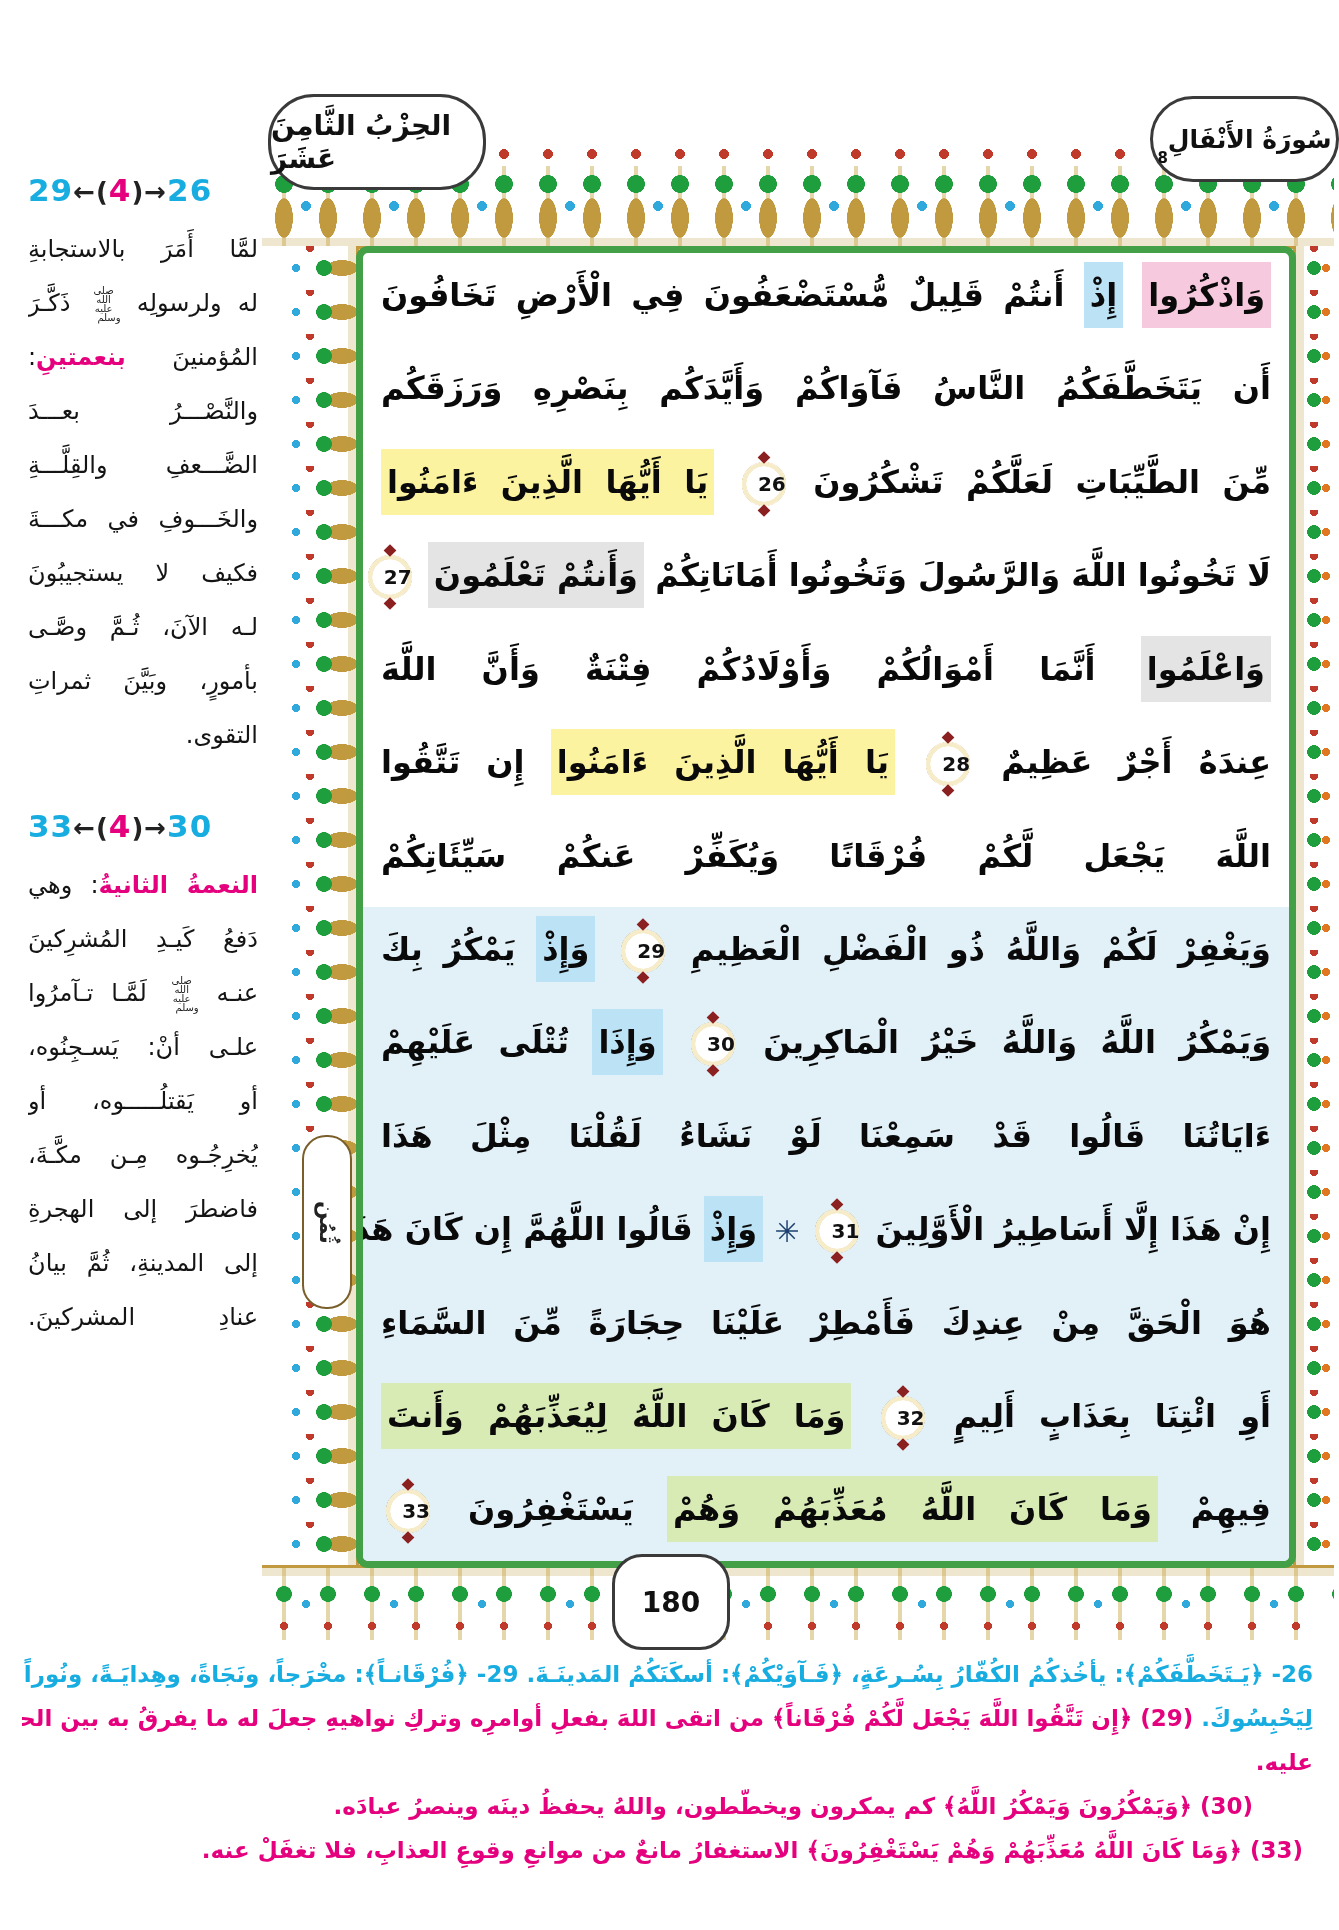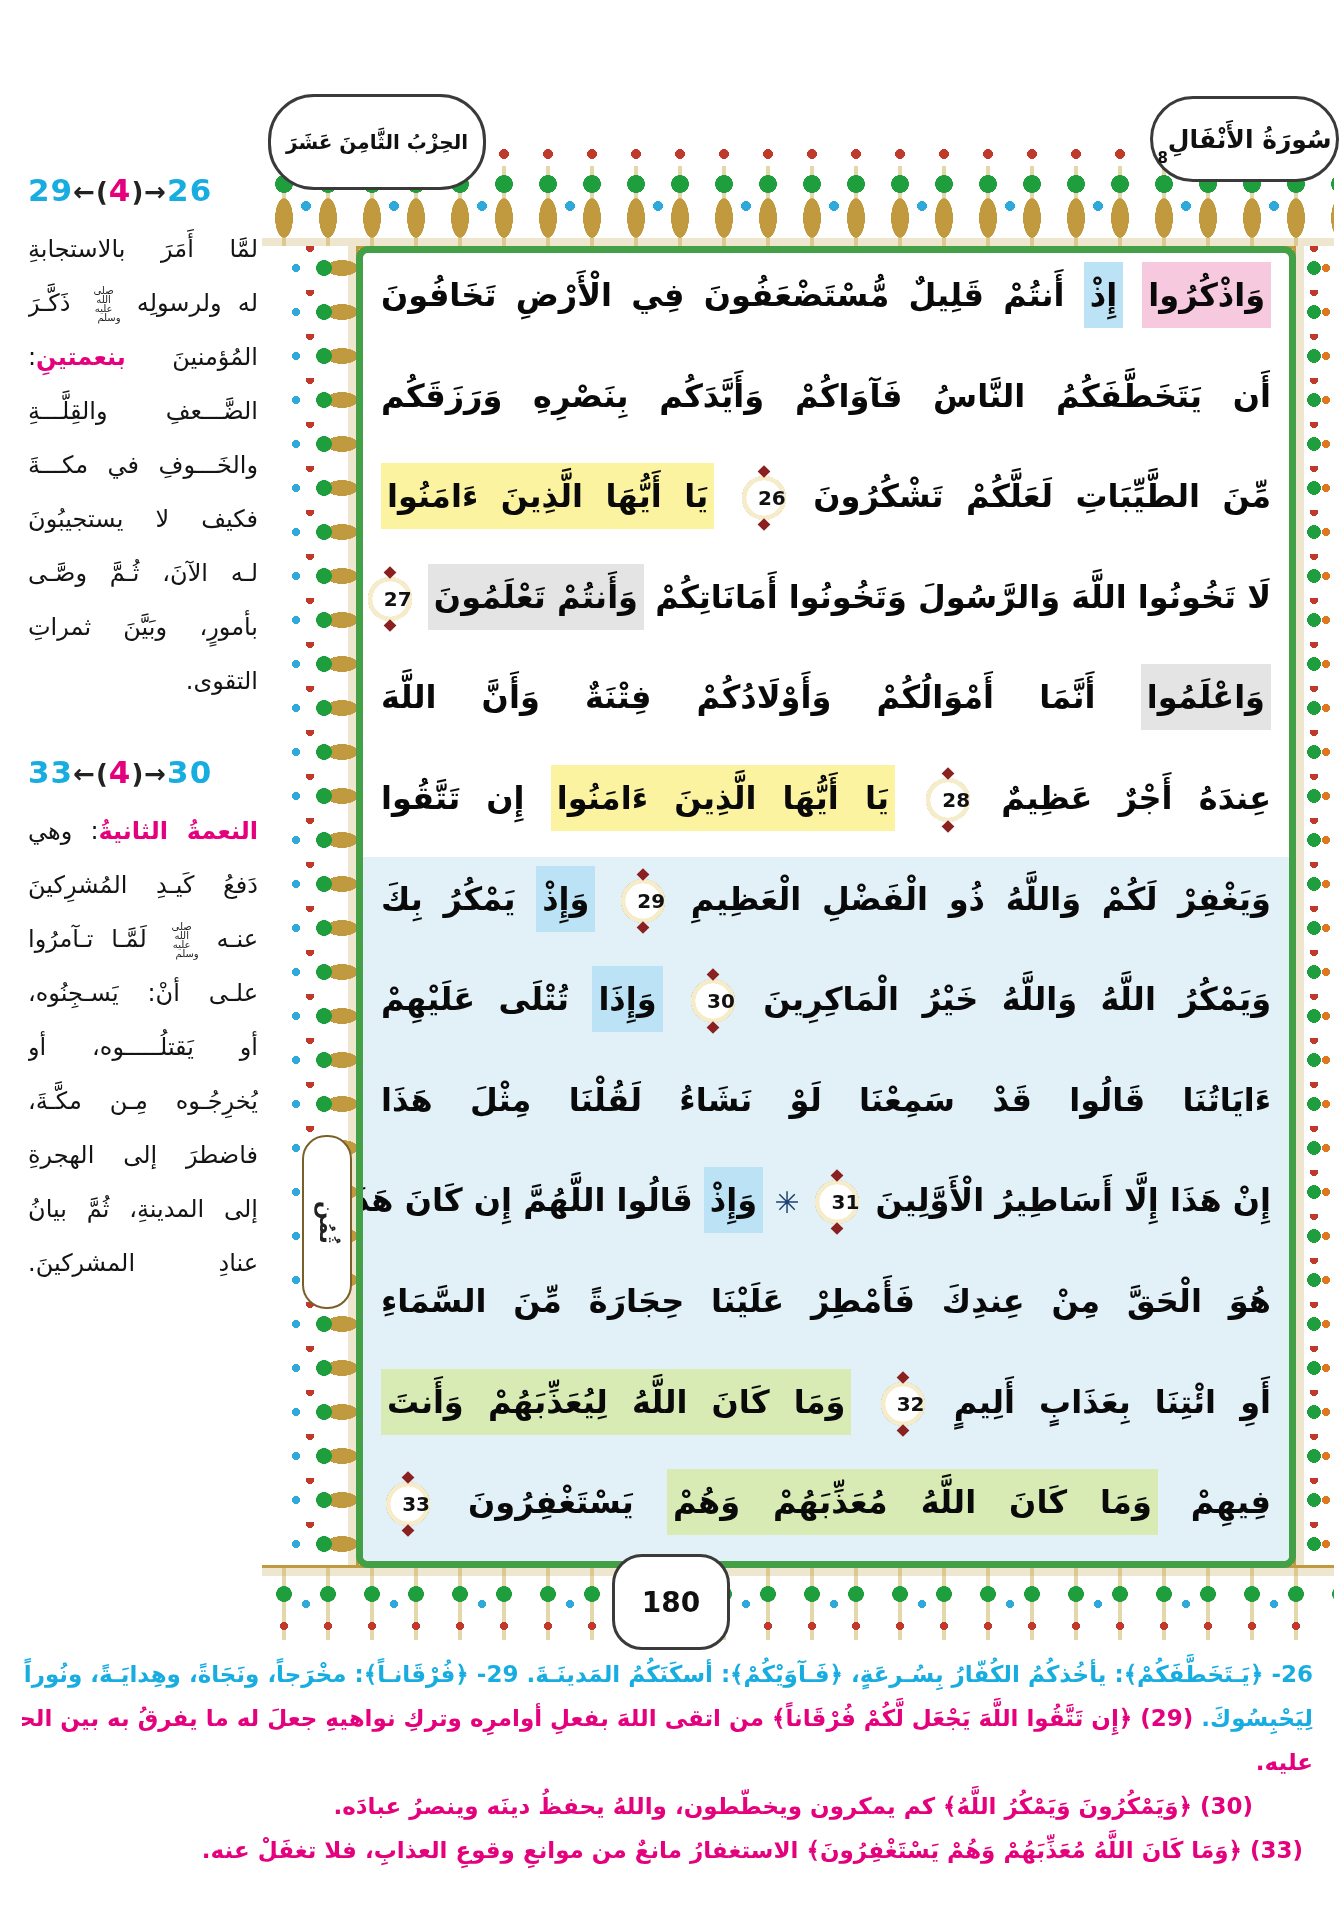--- a/index.html
+++ b/index.html
@@ -67,21 +67,21 @@
     text-align:center;line-height:44px;font-size:20px;font-weight:bold;color:#111;
     vertical-align:middle;position:relative;margin:0 5px;}
   .vmark::before,.vmark::after{content:"";position:absolute;left:50%;width:9px;height:9px;
     background:#8b2020;transform:translateX(-50%) rotate(45deg);}
   .vmark::before{top:-9px}.vmark::after{bottom:-9px}
   .star{font-size:30px;color:#1b3f6e;vertical-align:middle;}
 
   
   .cartouche{position:absolute;background:#fff;border:3px solid #3a3a3a;border-radius:46px;
     display:flex;align-items:center;justify-content:center;z-index:7;font-weight:bold;color:#111;}
-  .juz{left:268px;top:94px;width:212px;height:90px;font-size:20px;}
+  .juz{left:268px;top:94px;width:212px;height:90px;font-size:28px;}
   .surah{left:1150px;top:96px;width:183px;height:80px;font-size:25px;direction:rtl;}
   .surah-num{font-size:15px;align-self:flex-end;margin-bottom:12px;}
   .page-num{position:absolute;left:612px;top:1554px;width:112px;height:90px;background:#fff;
     border:3px solid #3a3a3a;border-radius:30px;display:flex;align-items:center;justify-content:center;
     font-size:28px;font-weight:bold;z-index:7;color:#111;}
   .thumn{position:absolute;left:302px;top:1135px;width:46px;height:170px;background:#fff;
     border:2px solid #7a5f2a;border-radius:24px;z-index:6;display:flex;align-items:center;
     justify-content:center;writing-mode:vertical-rl;font-size:22px;font-weight:bold;color:#222;}
 
   
@@ -109,20 +109,21 @@
 <body>
 
 <div class="page">
 
   <aside class="sidebar" id="sidebar">
       <div class="section">
         <div class="range"><span class="num">29</span><span class="arr">←(</span><span class="cnt">4</span><span class="arr">)→</span><span class="num">26</span></div>
         <div class="sb-line"><span>لمَّا أَمَرَ بالاستجابةِ</span></div>
         <div class="sb-line"><span>له ولرسولِه <span class="saw">صلى الله عليه وسلم</span> ذَكَّـرَ</span></div>
         <div class="sb-line"><span>المُؤمنينَ </span><span class="magenta">بنعمتينِ</span><span>:</span></div>
+        <div class="sb-line"><span>والنَّصْـــرُ بعـــدَ</span></div>
         <div class="sb-line"><span>الضَّـــعفِ والقِلَّـــةِ</span></div>
         <div class="sb-line"><span>والخَـــوفِ في مكـــةَ</span></div>
         <div class="sb-line"><span>فكيف لا يستجيبُونَ</span></div>
         <div class="sb-line"><span>لـه الآنَ، ثُـمَّ وصَّـى</span></div>
         <div class="sb-line"><span>بأمورٍ، وبَيَّنَ ثمراتِ</span></div>
         <div class="sb-line"><span>التقوى.</span></div>
       </div>
       <div class="section">
         <div class="range"><span class="num">33</span><span class="arr">←(</span><span class="cnt">4</span><span class="arr">)→</span><span class="num">30</span></div>
         <div class="sb-line"><span class="magenta">النعمةُ الثانيةُ</span><span>: وهي</span></div>
@@ -143,20 +144,21 @@
     <div class="band band-right"></div>
     <div class="band band-bottom"></div>
     <div class="panel">
       <div id="quran-lines">
           <div class="qline"><span class="seg hl-pink">وَاذْكُرُوا</span> <span class="seg hl-blue">إِذْ</span> <span class="seg">أَنتُمْ قَلِيلٌ مُّسْتَضْعَفُونَ فِي الْأَرْضِ تَخَافُونَ</span> </div>
           <div class="qline"><span class="seg">أَن يَتَخَطَّفَكُمُ النَّاسُ فَآوَاكُمْ وَأَيَّدَكُم بِنَصْرِهِ وَرَزَقَكُم</span> </div>
           <div class="qline"><span class="seg">مِّنَ الطَّيِّبَاتِ لَعَلَّكُمْ تَشْكُرُونَ</span> <span class="vmark">26</span> <span class="seg hl-yellow">يَا أَيُّهَا الَّذِينَ ءَامَنُوا</span> </div>
           <div class="qline"><span class="seg">لَا تَخُونُوا اللَّهَ وَالرَّسُولَ وَتَخُونُوا أَمَانَاتِكُمْ</span> <span class="seg hl-gray">وَأَنتُمْ تَعْلَمُونَ</span> <span class="vmark">27</span> </div>
           <div class="qline"><span class="seg hl-gray">وَاعْلَمُوا</span> <span class="seg">أَنَّمَا أَمْوَالُكُمْ وَأَوْلَادُكُمْ فِتْنَةٌ وَأَنَّ اللَّهَ</span> </div>
           <div class="qline"><span class="seg">عِندَهُ أَجْرٌ عَظِيمٌ</span> <span class="vmark">28</span> <span class="seg hl-yellow">يَا أَيُّهَا الَّذِينَ ءَامَنُوا</span> <span class="seg">إِن تَتَّقُوا</span> </div>
+          <div class="qline"><span class="seg">اللَّهَ يَجْعَل لَّكُمْ فُرْقَانًا وَيُكَفِّرْ عَنكُمْ سَيِّئَاتِكُمْ</span> </div>
           <div class="qline blue"><span class="seg">وَيَغْفِرْ لَكُمْ وَاللَّهُ ذُو الْفَضْلِ الْعَظِيمِ</span> <span class="vmark">29</span> <span class="seg hl-blue">وَإِذْ</span> <span class="seg">يَمْكُرُ بِكَ</span> </div>
           <div class="qline blue"><span class="seg">وَيَمْكُرُ اللَّهُ وَاللَّهُ خَيْرُ الْمَاكِرِينَ</span> <span class="vmark">30</span> <span class="seg hl-blue">وَإِذَا</span> <span class="seg">تُتْلَى عَلَيْهِمْ</span> </div>
           <div class="qline blue"><span class="seg">ءَايَاتُنَا قَالُوا قَدْ سَمِعْنَا لَوْ نَشَاءُ لَقُلْنَا مِثْلَ هَذَا</span> </div>
           <div class="qline blue"><span class="seg">إِنْ هَذَا إِلَّا أَسَاطِيرُ الْأَوَّلِينَ</span> <span class="vmark">31</span> <span class="star">✳</span> <span class="seg hl-blue">وَإِذْ</span> <span class="seg">قَالُوا اللَّهُمَّ إِن كَانَ هَذَا</span> </div>
           <div class="qline blue"><span class="seg">هُوَ الْحَقَّ مِنْ عِندِكَ فَأَمْطِرْ عَلَيْنَا حِجَارَةً مِّنَ السَّمَاءِ</span> </div>
           <div class="qline blue"><span class="seg">أَوِ ائْتِنَا بِعَذَابٍ أَلِيمٍ</span> <span class="vmark">32</span> <span class="seg hl-green">وَمَا كَانَ اللَّهُ لِيُعَذِّبَهُمْ وَأَنتَ</span> </div>
           <div class="qline blue"><span class="seg">فِيهِمْ</span> <span class="seg hl-green">وَمَا كَانَ اللَّهُ مُعَذِّبَهُمْ وَهُمْ</span> <span class="seg">يَسْتَغْفِرُونَ</span> <span class="vmark">33</span> </div>
         </div>
     </div>
   </div>

